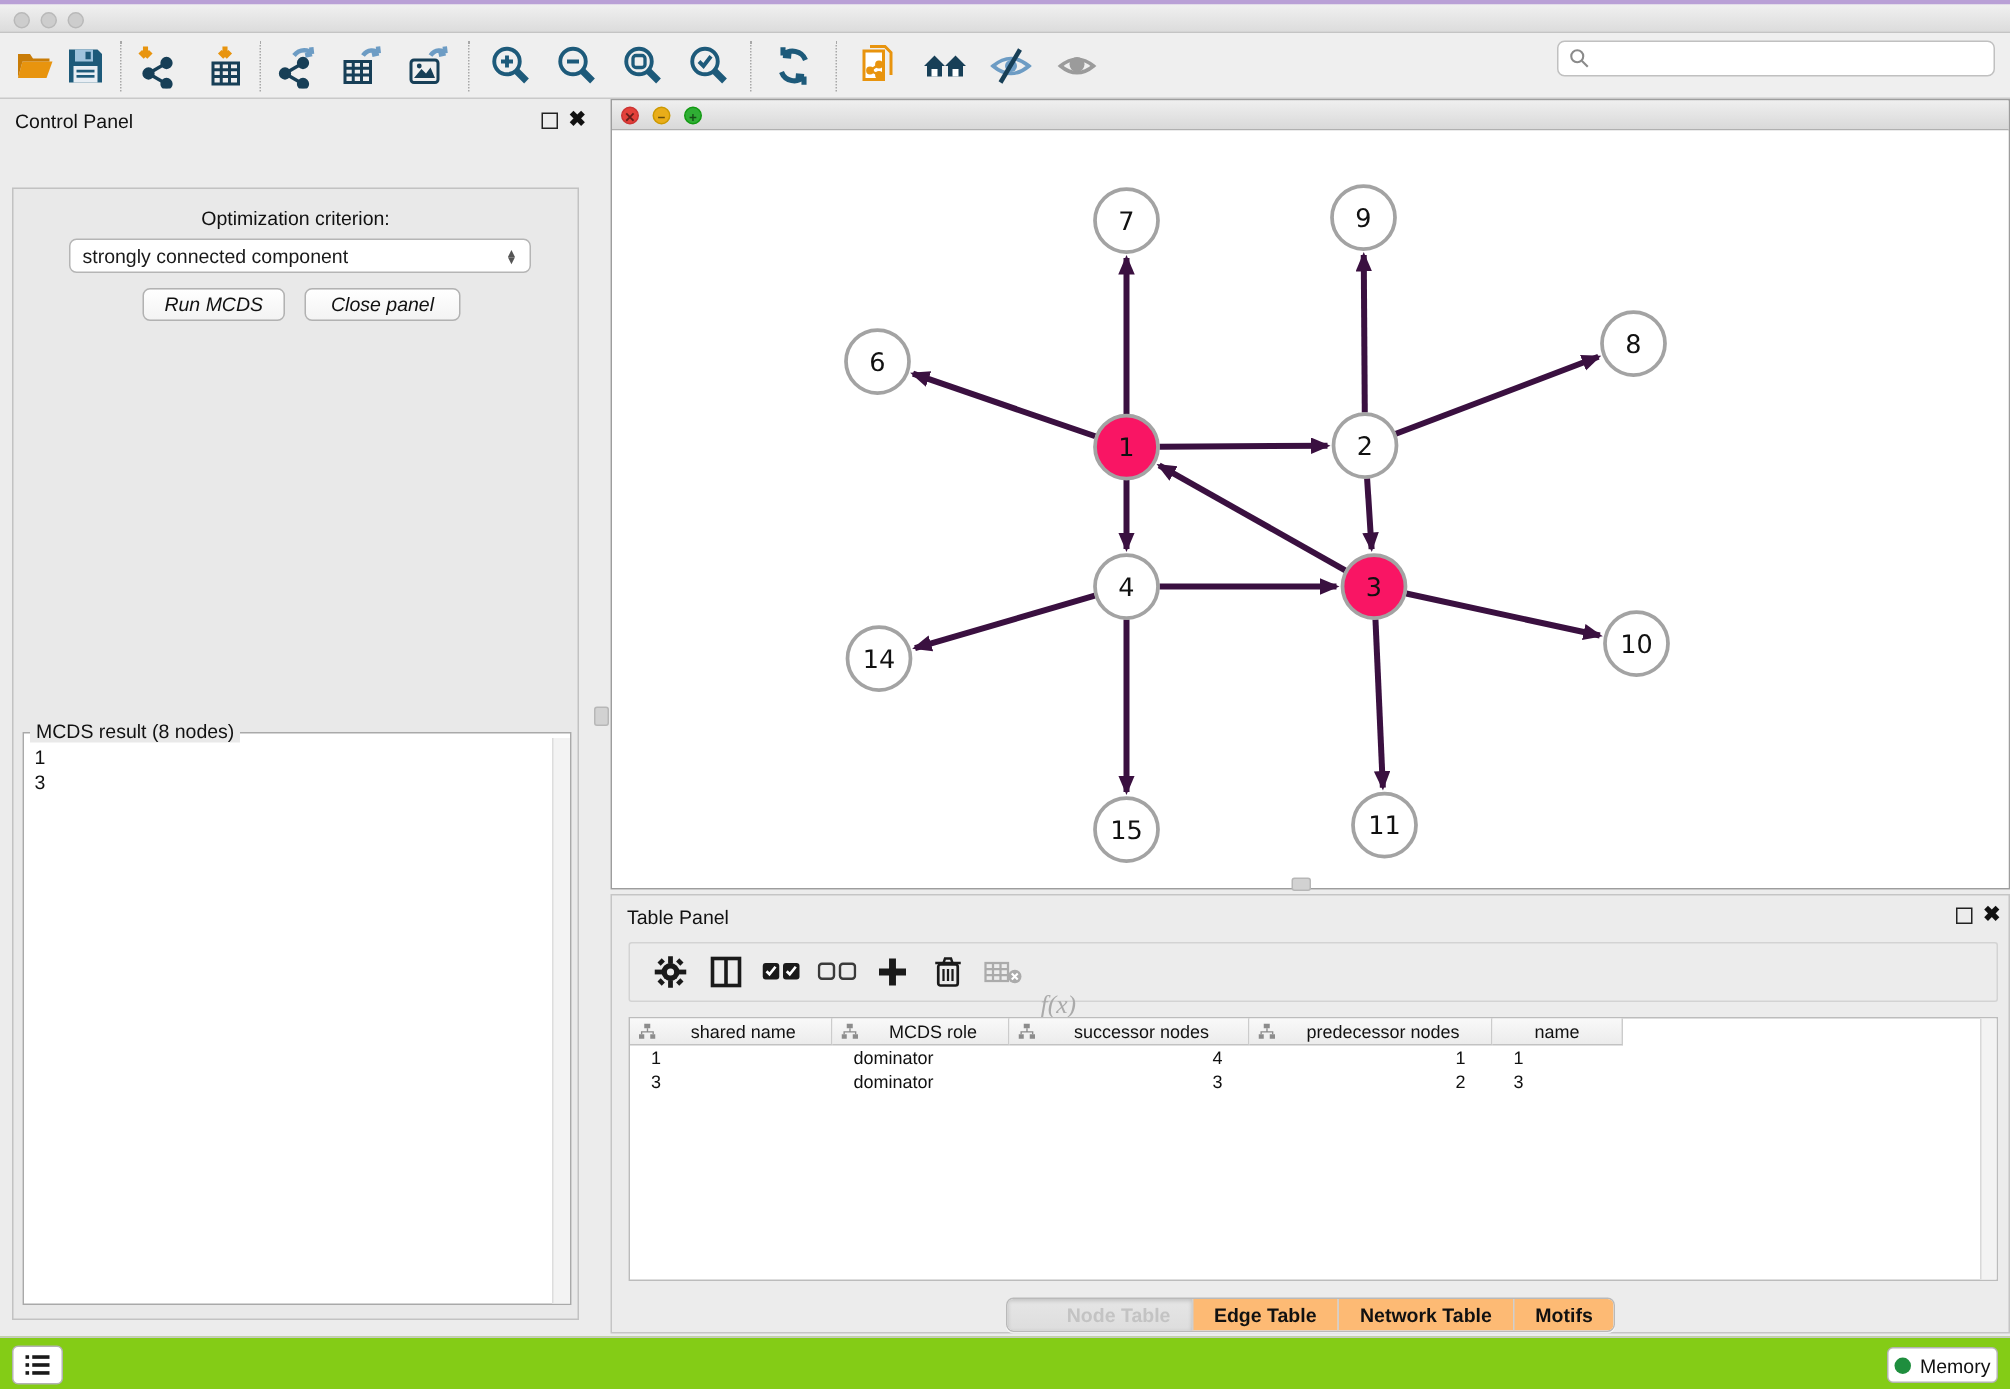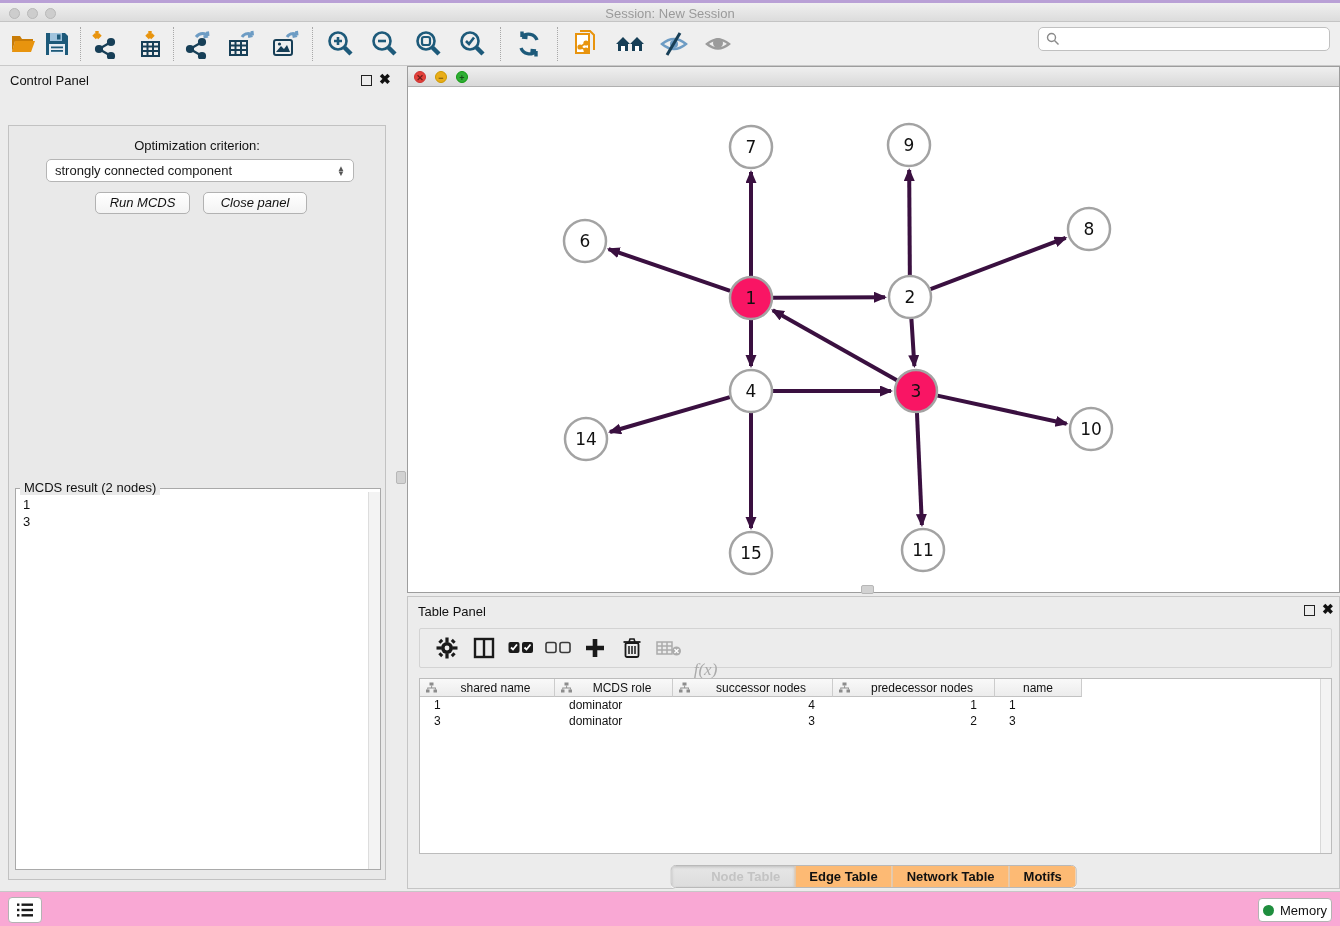--- a/index.html
+++ b/index.html
@@ -86,38 +86,37 @@
   .tr { display:flex; height:16px; }
   .td { font-size:12px; color:#111; white-space:nowrap; overflow:hidden; padding:1px 0; }
   .col0 { width:135px; } .col1 { width:118px; } .col2 { width:160px; } .col3 { width:162px; } .col4 { width:87px; }
   .td.al { padding-left:14px; text-align:left; }
   .td.ar { padding-right:18px; text-align:right; }
   .tbl-scroll { position:absolute; right:0; top:0; width:11px; height:100%; background:#f3f3f3; border-left:1px solid #d8d8d8; }
   .tp-tabs { position:absolute; left:50%; transform:translateX(-50%); top:268px; }
 
   
   .statusbar { position:absolute; left:0; top:891px; width:1340px; height:35px;
-    background:#f9a8d4; border-top:1px solid #c7c7c7; }
+    background:#84cc16; border-top:1px solid #c7c7c7; }
   .status-btn { position:absolute; background:#fff; border:1px solid #b3b3b3; border-radius:4px;
     display:flex; align-items:center; justify-content:center; }
   .memory-btn { right:8px; top:6px; width:74px; height:24px; font-size:13px; color:#111; gap:6px; }
   .mem-dot { width:11px; height:11px; border-radius:50%; background:#1f8e3e; }
   .list-btn { left:8px; top:5px; width:34px; height:26px; }
 
   svg { display:block; }
 </style>
 </head>
 <body>
 
 <div class="top-strip"></div>
 <div class="titlebar">
   <span class="tl-dot" style="left:9px"></span>
   <span class="tl-dot" style="left:27px"></span>
   <span class="tl-dot" style="left:45px"></span>
-  <div class="title">Session: New Session</div>
 </div>
 
 <div class="toolbar">
   <div class="tb-icon" style="margin-left:6px">
     <svg width="28" height="28" viewBox="0 0 28 28">
         <path d="M3 22 L6 11 L26 11 L22 22 Z" fill="#e8940e"></path>
         <path d="M3 22 L3 6 L11 6 L13 9 L24 9 L24 11 L6 11 Z" fill="#c97c07"></path>
       </svg>
   </div>
   <div class="tb-icon">
@@ -283,21 +282,21 @@
     <div class="dropdown">
       <span>strongly connected component</span>
       <span class="chev">
           <span>▲</span>
           <span>▼</span>
         </span>
     </div>
     <button class="btn" style="left:86px; top:66px; width:95px;">Run MCDS</button>
     <button class="btn" style="left:194px; top:66px; width:104px;">Close panel</button>
     <div class="mcds-fieldset">
-      <div class="mcds-legend">MCDS result (2 nodes)</div>
+      <div class="mcds-legend">MCDS result (8 nodes)</div>
       <div class="mcds-text" id="mcds-lines">
           <div>1</div>
           <div>3</div>
         </div>
       <div class="mcds-scroll"></div>
     </div>
   </div>
 </div>
 
 <div class="vsplit-thumb"></div>

